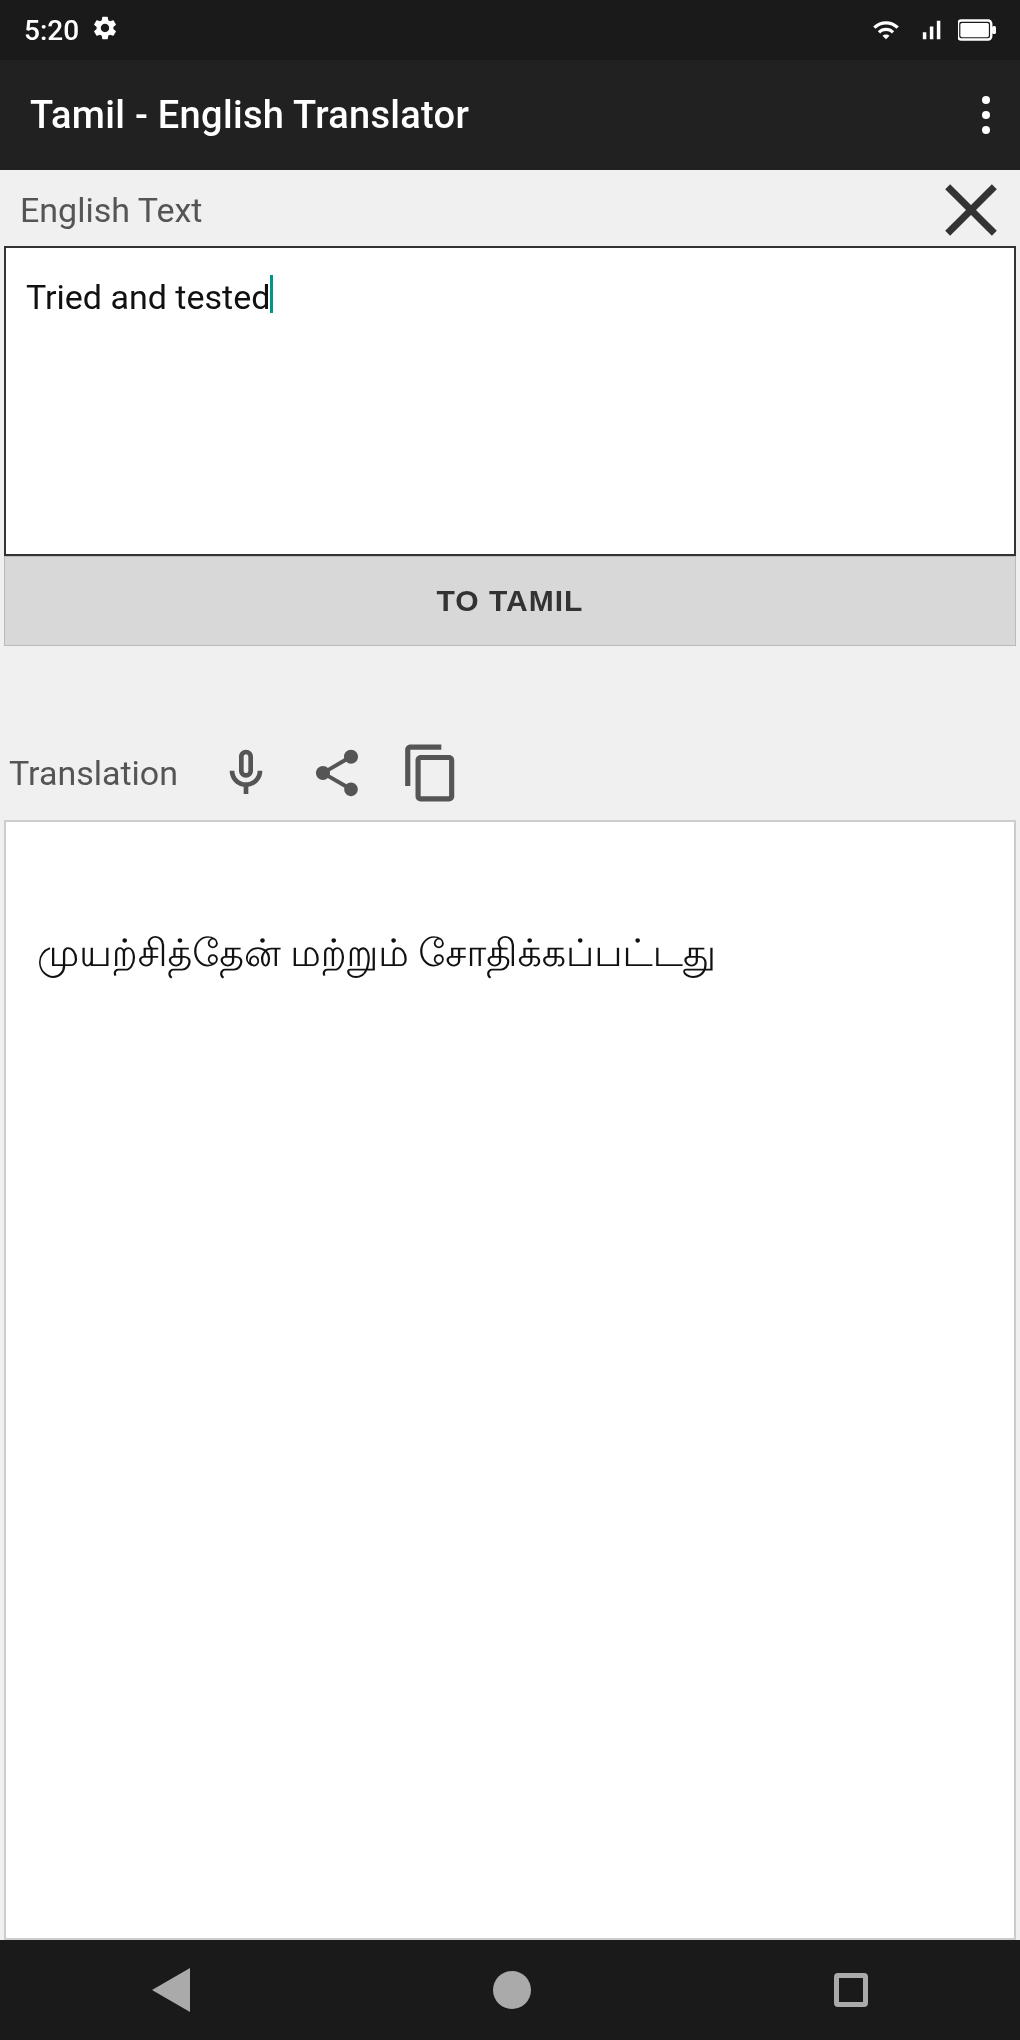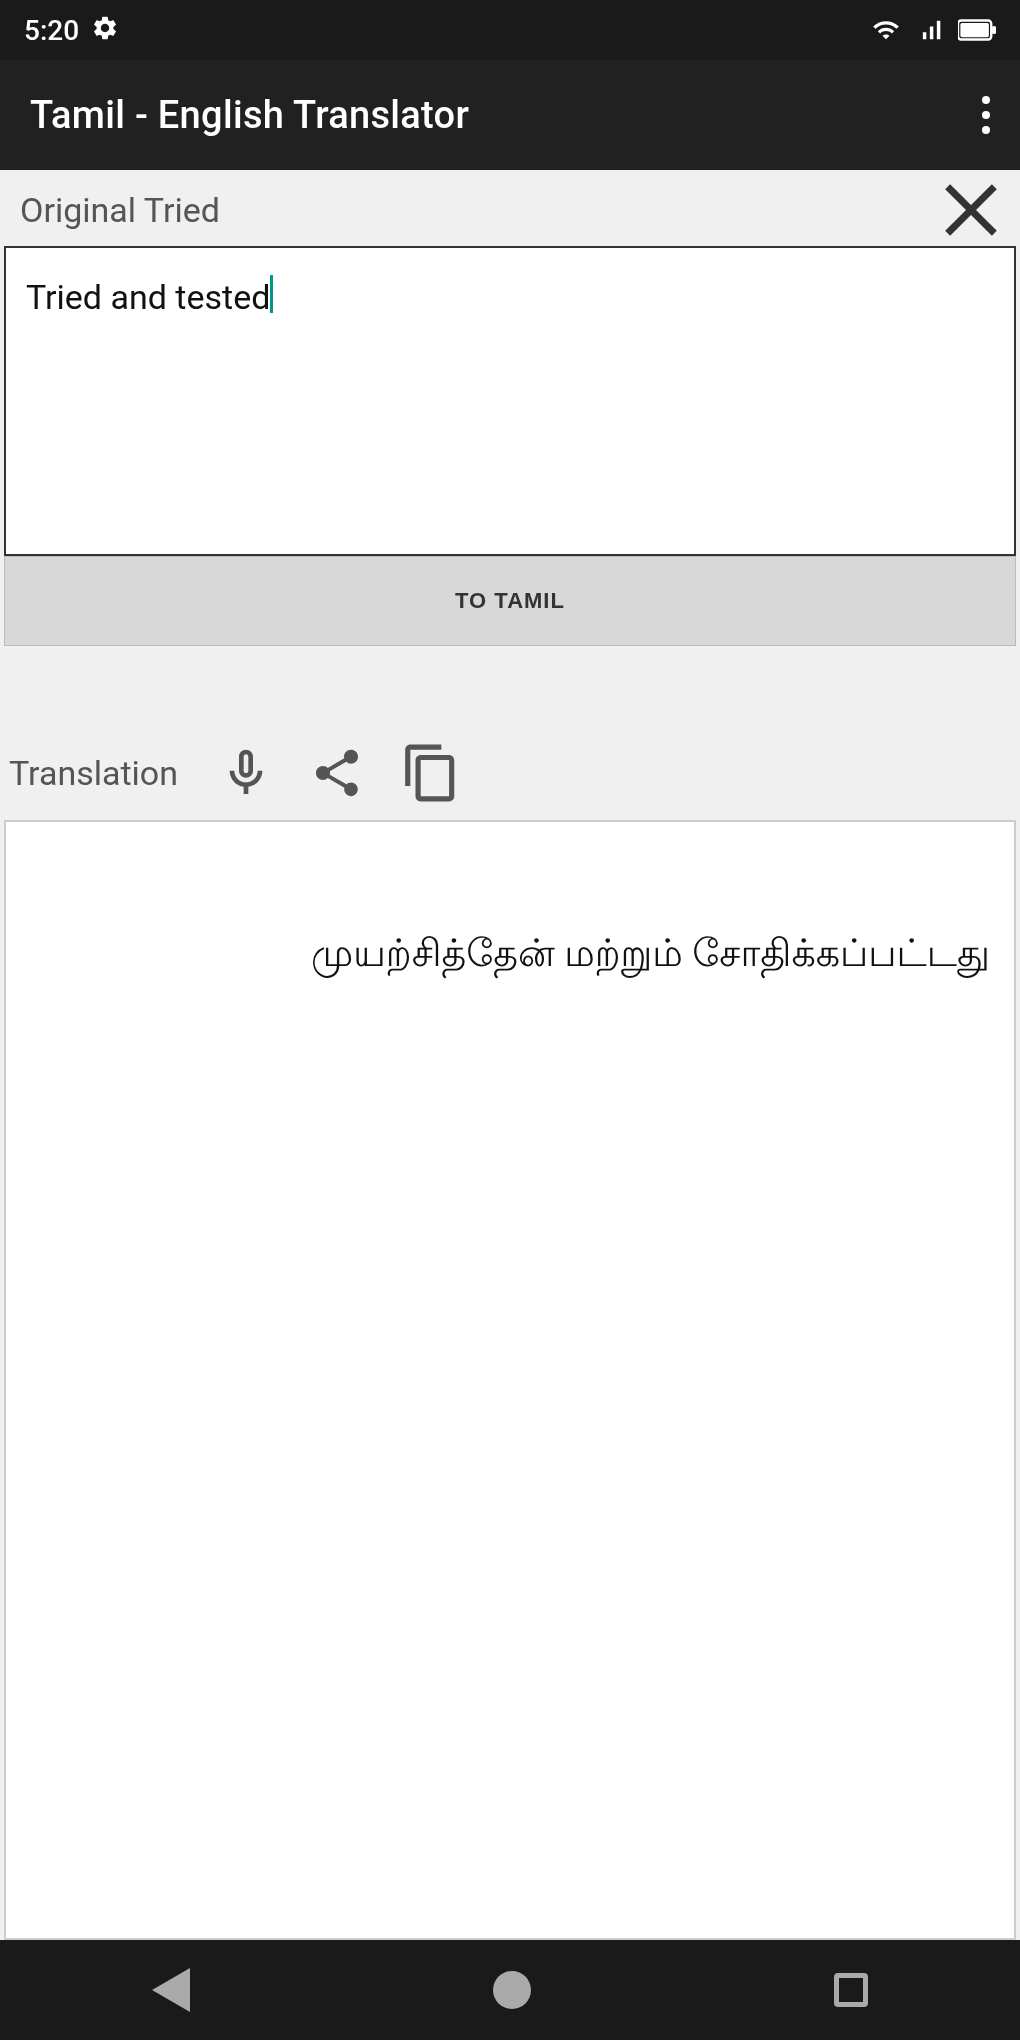--- a/index.html
+++ b/index.html
@@ -163,21 +163,21 @@
       margin: 0 4px;
       border-top: none;
     }
 
     .btn-to-tamil,
     .btn-to-english {
       flex: 1;
       height: 90px;
       border: none;
       background: #d8d8d8;
-      font-size: 22px;
+      font-size: 30px;
       font-weight: 600;
       color: #333;
       letter-spacing: 1px;
       cursor: pointer;
       border: 1px solid #bbb;
     }
 
     .btn-to-tamil {
       border-right: 1px solid #bbb;
     }
@@ -232,22 +232,21 @@
       fill: #555;
     }
 
     
     .output-area {
       margin: 0 4px;
       border: 2px solid #ccc;
       background: white;
       flex: 1;
       min-height: 580px;
-      padding: 22px 24px;
-      text-align: right;
+      padding: 22px 31px;
     }
 
     .output-text {
       font-size: 38px;
       color: #111;
       font-weight: 400;
       line-height: 1.55;
       padding-top: 80px;
     }
 
@@ -325,21 +324,21 @@
   <div class="more-icon">
     <div class="more-dot"></div>
     <div class="more-dot"></div>
     <div class="more-dot"></div>
   </div>
 </div>
 
 <div class="main-content">
 
   <div class="original-text-header">
-    <span class="original-text-label">Original Tried</span>
+    <span class="original-text-label">English Text</span>
     <div class="close-icon"></div>
   </div>
 
   <div class="input-area">
     <span class="input-text">Tried and tested</span><span class="cursor-indicator"></span>
   </div>
 
   <div class="translation-buttons">
     <button class="btn-to-tamil">TO TAMIL</button>
   </div>

